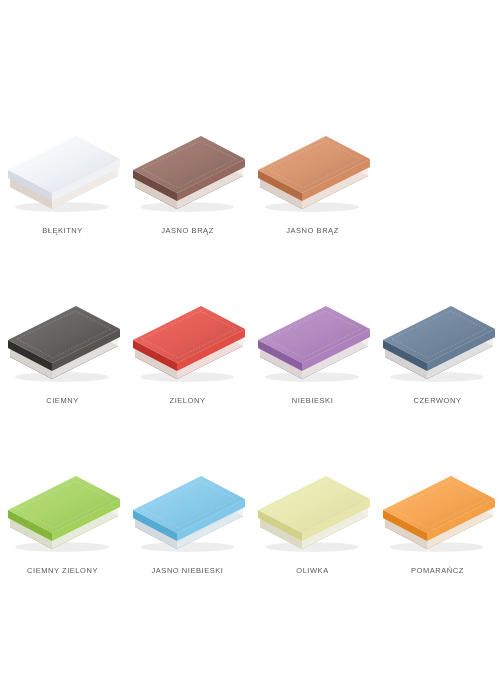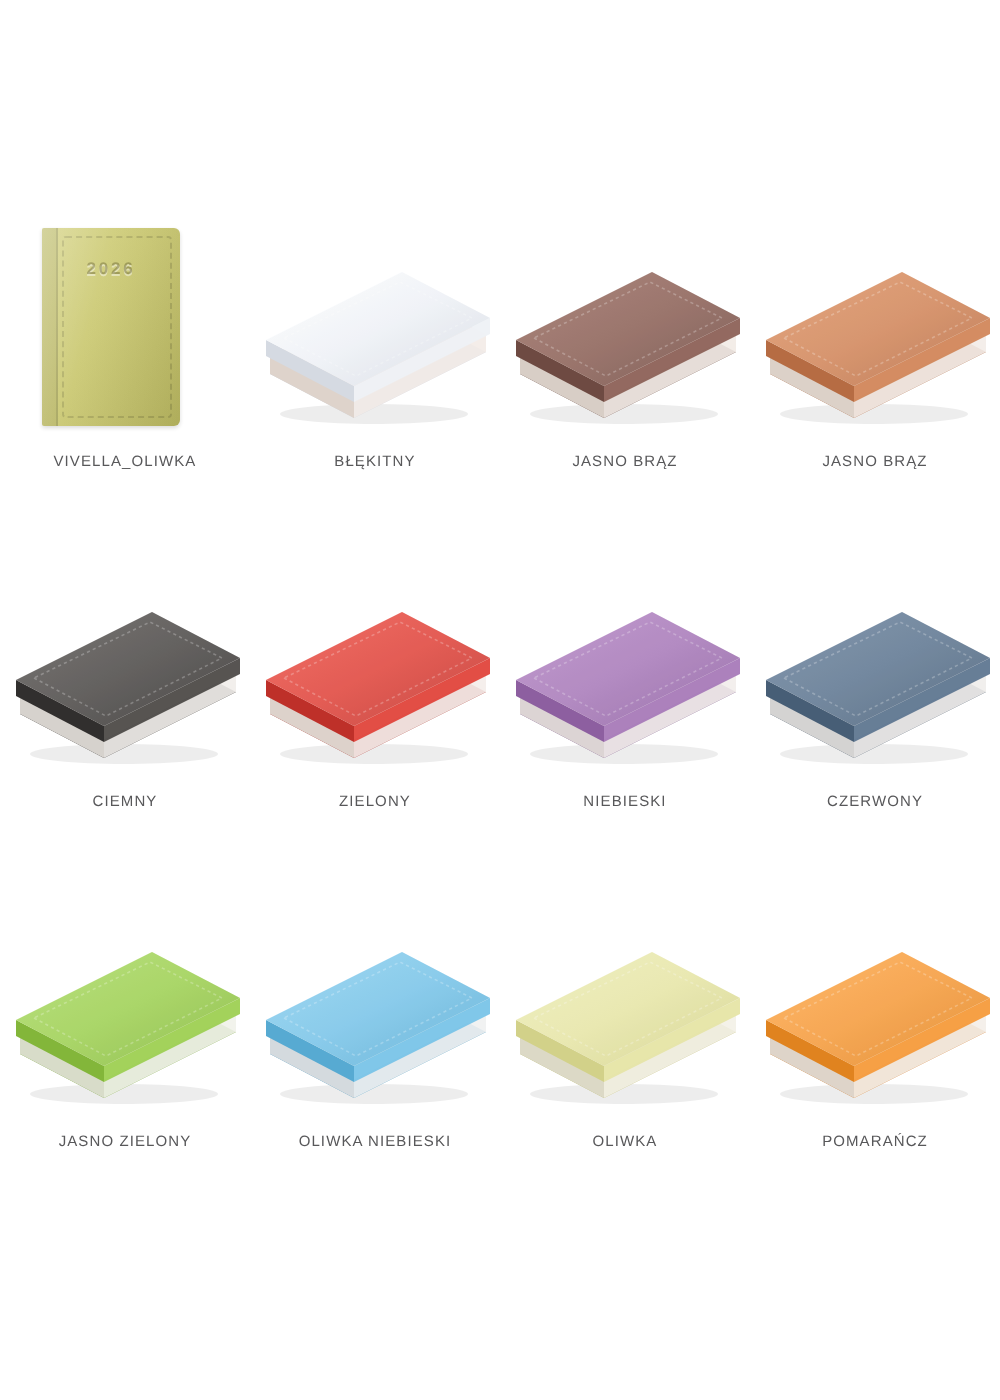--- a/index.html
+++ b/index.html
@@ -110,31 +110,20 @@
   }
   .book3d svg { display: block; }
 </style>
 </head>
 <body style="background: rgb(255, 255, 255);">
 
 <div id="gallery">
     <div class="grid-row">
       <div class="cell">
         <div class="thumb">
-          <div class="flatbook" style="background: linear-gradient(118deg, rgb(216, 214, 140) 0%, rgb(204, 202, 118) 45%, rgb(184, 182, 96) 100%);">
-            <div class="spine"></div>
-            <div class="blind"></div>
-            <div class="year">2026</div>
-            <div class="sheen"></div>
-          </div>
-        </div>
-        <div class="caption">VIVELLA_OLIWKA</div>
-      </div>
-      <div class="cell">
-        <div class="thumb">
           <div class="book3d">
             <svg width="125" height="122" viewBox="0 0 125 122">
               <defs>
                 <linearGradient id="g1" x1="0" y1="0" x2="1" y2="1">
                   <stop offset="0" stop-color="#ffffff"></stop>
                   <stop offset="0.5" stop-color="#eef1f6"></stop>
                   <stop offset="1" stop-color="#d5dae2"></stop>
                 </linearGradient>
                 <linearGradient id="g1s" x1="0" y1="0" x2="0" y2="1">
                   <stop offset="0" stop-color="#f3ece7"></stop>
@@ -361,21 +350,21 @@
               <path d="M10,74 L10,83 L52,105 L52,96 Z" fill="#d8dcc9"></path>
               <path d="M52,96 L52,105 L118,72 L118,63 Z" fill="#f1f2ea" opacity="0.92"></path>
               <path d="M8,66 L8,74 L52,97 L52,89 Z" fill="#83b63a"></path>
               <path d="M52,89 L52,97 L120,63 L120,55 Z" fill="#9ed053" opacity="0.95"></path>
               <path d="M8,66 L52,89 L120,55 L76,32 Z" fill="url(#g8)"></path>
               <path d="M17,65 L53,84 L111,55 L75,37 Z" fill="none" stroke="rgba(255,255,255,0.25)" stroke-width="0.8" stroke-dasharray="1.6 1.6"></path>
               <path d="M8,66 L52,89 L120,55 L76,32 Z" fill="rgba(255,255,255,0.13)"></path>
             </svg>
           </div>
         </div>
-        <div class="caption">JASNO ZIELONY</div>
+        <div class="caption">CIEMNY ZIELONY</div>
       </div>
       <div class="cell">
         <div class="thumb">
           <div class="book3d">
             <svg width="125" height="122" viewBox="0 0 125 122">
               <defs>
                 <linearGradient id="g9" x1="0" y1="0" x2="1" y2="1">
                   <stop offset="0" stop-color="#93d3f1"></stop>
                   <stop offset="0.5" stop-color="#79c4e8"></stop>
                   <stop offset="1" stop-color="#57aad2"></stop>
@@ -391,21 +380,21 @@
               <path d="M10,74 L10,83 L52,105 L52,96 Z" fill="#d4dade"></path>
               <path d="M52,96 L52,105 L118,72 L118,63 Z" fill="#f0f1f1" opacity="0.92"></path>
               <path d="M8,66 L8,74 L52,97 L52,89 Z" fill="#57aad2"></path>
               <path d="M52,89 L52,97 L120,63 L120,55 Z" fill="#79c4e8" opacity="0.95"></path>
               <path d="M8,66 L52,89 L120,55 L76,32 Z" fill="url(#g9)"></path>
               <path d="M17,65 L53,84 L111,55 L75,37 Z" fill="none" stroke="rgba(255,255,255,0.25)" stroke-width="0.8" stroke-dasharray="1.6 1.6"></path>
               <path d="M8,66 L52,89 L120,55 L76,32 Z" fill="rgba(255,255,255,0.13)"></path>
             </svg>
           </div>
         </div>
-        <div class="caption">OLIWKA NIEBIESKI</div>
+        <div class="caption">JASNO NIEBIESKI</div>
       </div>
       <div class="cell">
         <div class="thumb">
           <div class="book3d">
             <svg width="125" height="122" viewBox="0 0 125 122">
               <defs>
                 <linearGradient id="g10" x1="0" y1="0" x2="1" y2="1">
                   <stop offset="0" stop-color="#eeedba"></stop>
                   <stop offset="0.5" stop-color="#e6e5a6"></stop>
                   <stop offset="1" stop-color="#d2d189"></stop>

